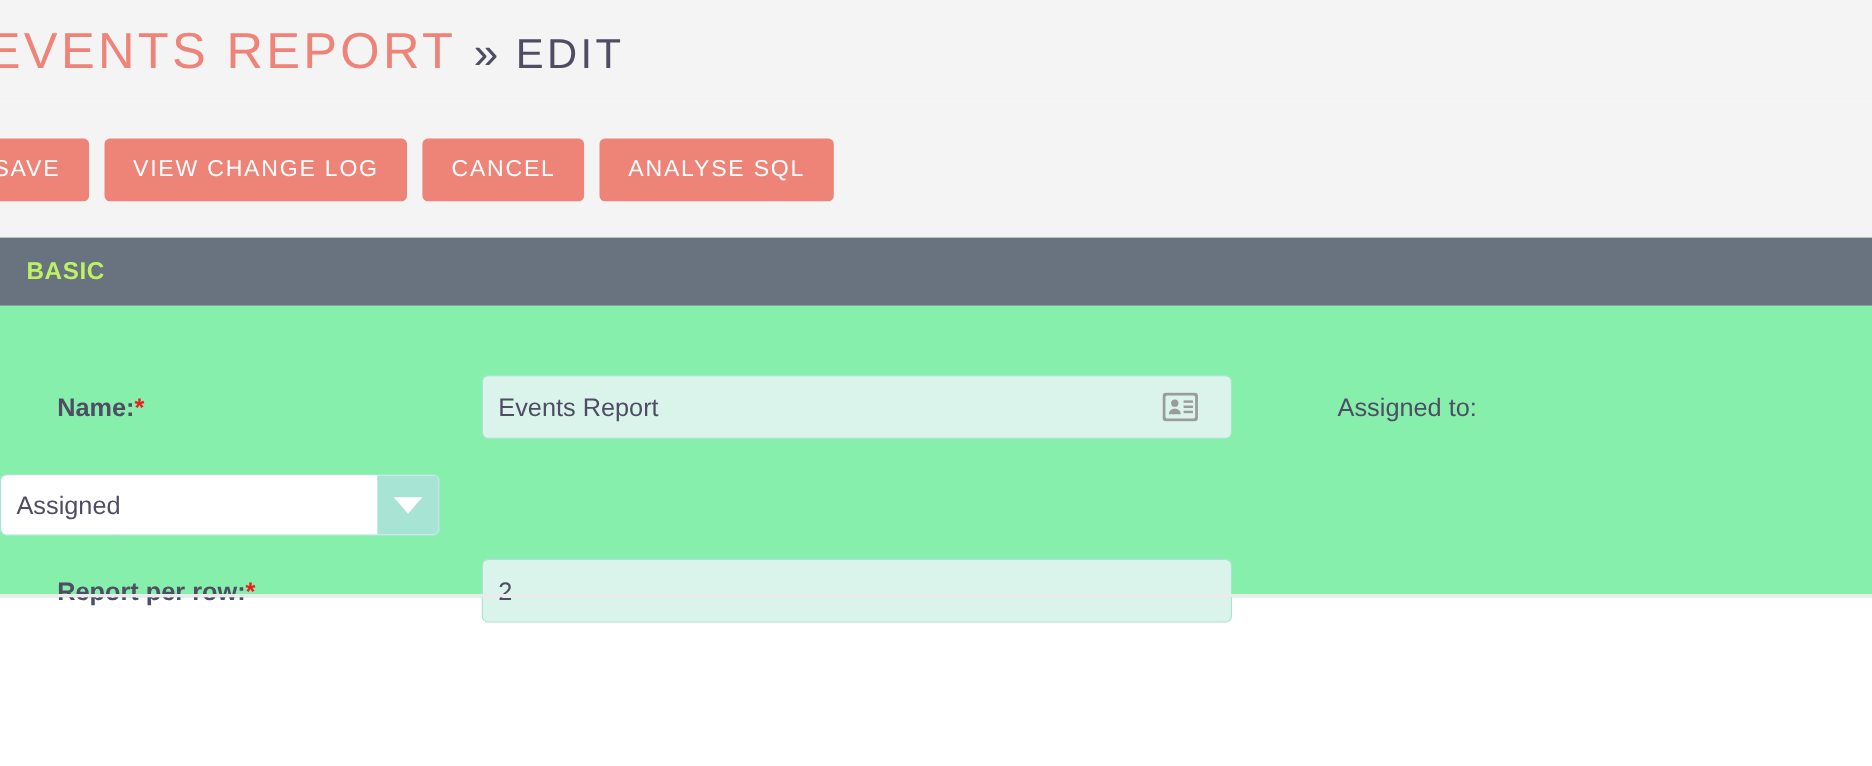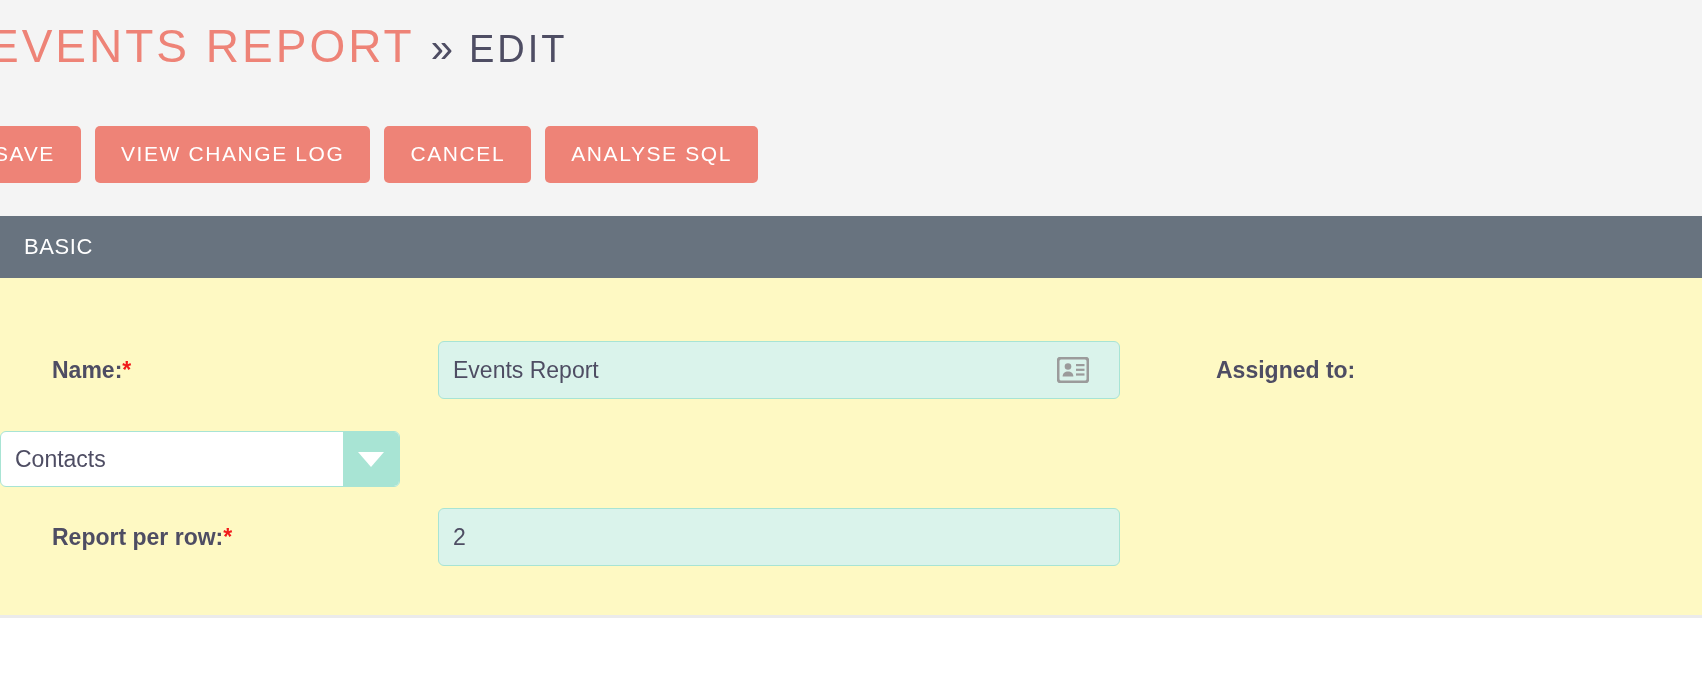--- a/index.html
+++ b/index.html
@@ -83,31 +83,32 @@
   
   .section-bar {
     background: #68737f;
     height: 62px;
     display: flex;
     align-items: center;
     padding-left: 24px;
     box-sizing: border-box;
   }
   .section-bar-title {
-    color: #ffffff;
+    color: #bef264;
     font-size: 22px;
     letter-spacing: 0.6px;
+    font-weight: bold;
   }
 
   
   .form-body {
-    background: #fef9c3;
+    background: #86efac;
     padding: 42px 0 0 0;
     position: relative;
-    height: 340px;
+    height: 265px;
     box-sizing: border-box;
   }
   .form-row {
     display: flex;
     align-items: center;
     height: 100px;
   }
   .form-row.compact { height: 78px; }
 
   .label-cell {
@@ -185,21 +186,21 @@
   .caret {
     width: 0; height: 0;
     border-left: 13px solid transparent;
     border-right: 13px solid transparent;
     border-top: 15px solid #ffffff;
   }
 
   .right-cell {
     padding-left: 38px;
     font-size: 23px;
-    font-weight: bold;
+    font-weight: normal;
     color: #4e4d63;
   }
 
   .bottom-divider {
     position: absolute;
     left: 0;
     bottom: 0;
     width: 100%;
     height: 3px;
     background: #ebebeb;
@@ -252,21 +253,21 @@
 
     <div class="right-cell">
       <span>Assigned to:</span>
     </div>
   </div>
 
   <div class="form-row compact">
 
     <div class="field-cell">
       <div class="mint-select">
-        <span class="sel-value">Contacts</span>
+        <span class="sel-value">Assigned</span>
         <span class="sel-arrow">
           <span class="caret"></span>
         </span>
       </div>
     </div>
   </div>
 
   <div class="form-row compact">
     <div class="label-cell">
       <span>Report per row:</span><span class="req">*</span>

